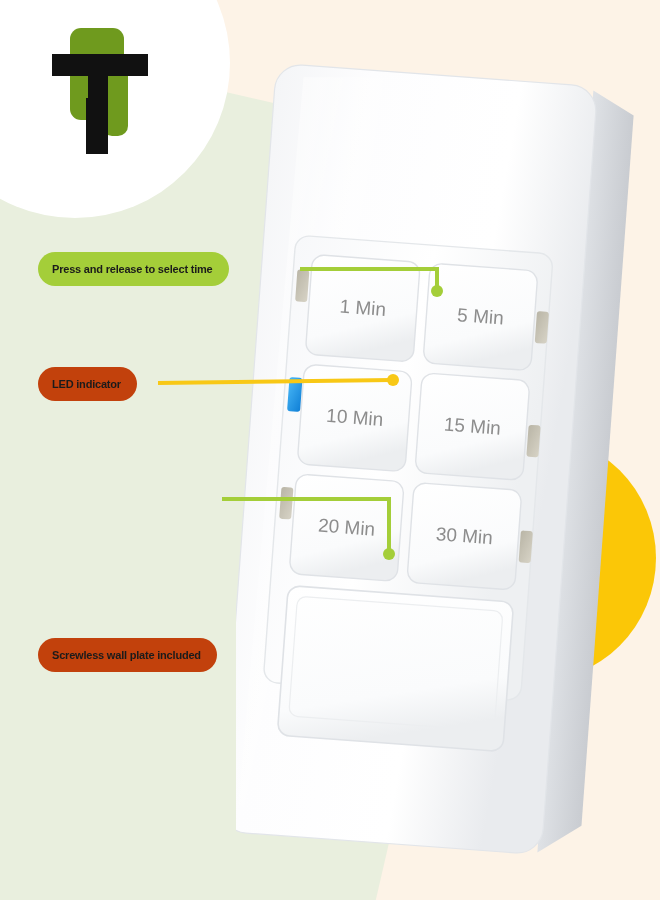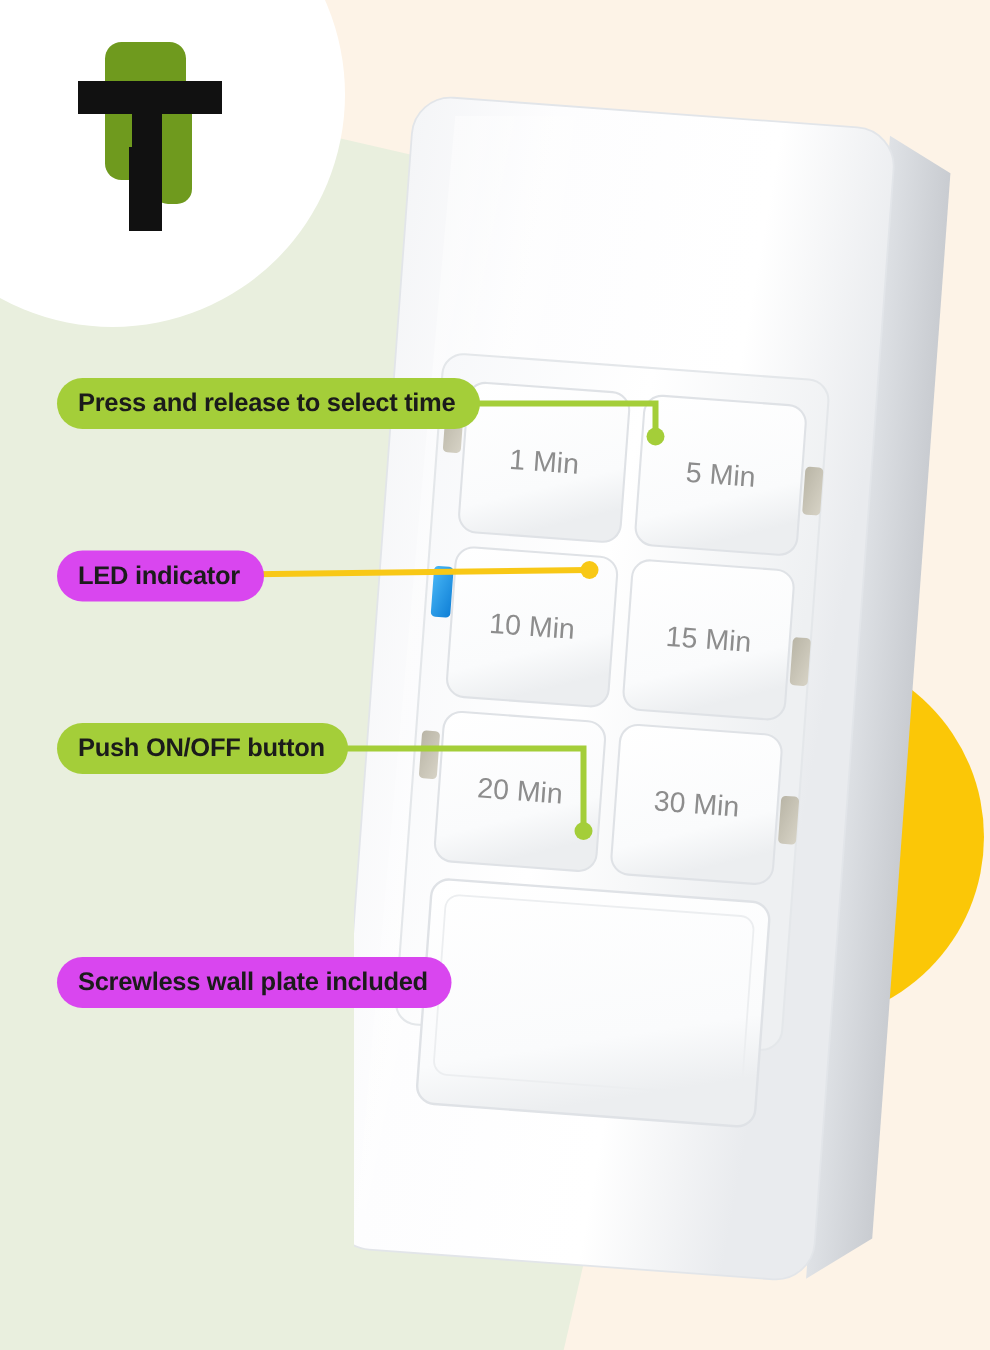--- a/index.html
+++ b/index.html
@@ -82,29 +82,29 @@
   }
 
   
   .callout {
     position: absolute;
     display: flex;
     align-items: center;
     height: 34px;
     padding: 0 16px 0 14px;
     border-radius: 17px;
-    font-size: 17px;
+    font-size: 11px;
     font-weight: bold;
     color: #1b1b1b;
     letter-spacing: -0.2px;
     white-space: nowrap;
     box-sizing: border-box;
   }
   .callout.green { background: #a4ce39; }
-  .callout.gold  { background: #d946ef; }
+  .callout.gold  { background: #c2410c; }
 
   .c1 { left: 38px; top: 252px; }
   .c2 { left: 38px; top: 367px; }
   .c3 { left: 38px; top: 482px; }
   .c4 { left: 38px; top: 626px; margin-top: 12px; }
 
   
   .leaders {
     position: absolute;
     inset: 0;
@@ -248,20 +248,17 @@
     <path d="M222 499 L389 499 L389 551" fill="none" stroke="#a4ce39" stroke-width="4"></path>
     <circle cx="389" cy="554" r="6" fill="#a4ce39"></circle>
   </svg>
 
   <div class="callout green c1">
     <span>Press and release to select time</span>
   </div>
   <div class="callout gold c2">
     <span>LED indicator</span>
   </div>
-  <div class="callout green c3">
-    <span>Push ON/OFF button</span>
-  </div>
   <div class="callout gold c4">
     <span>Screwless wall plate included</span>
   </div>
 
 </div>
 
 </body></html>

